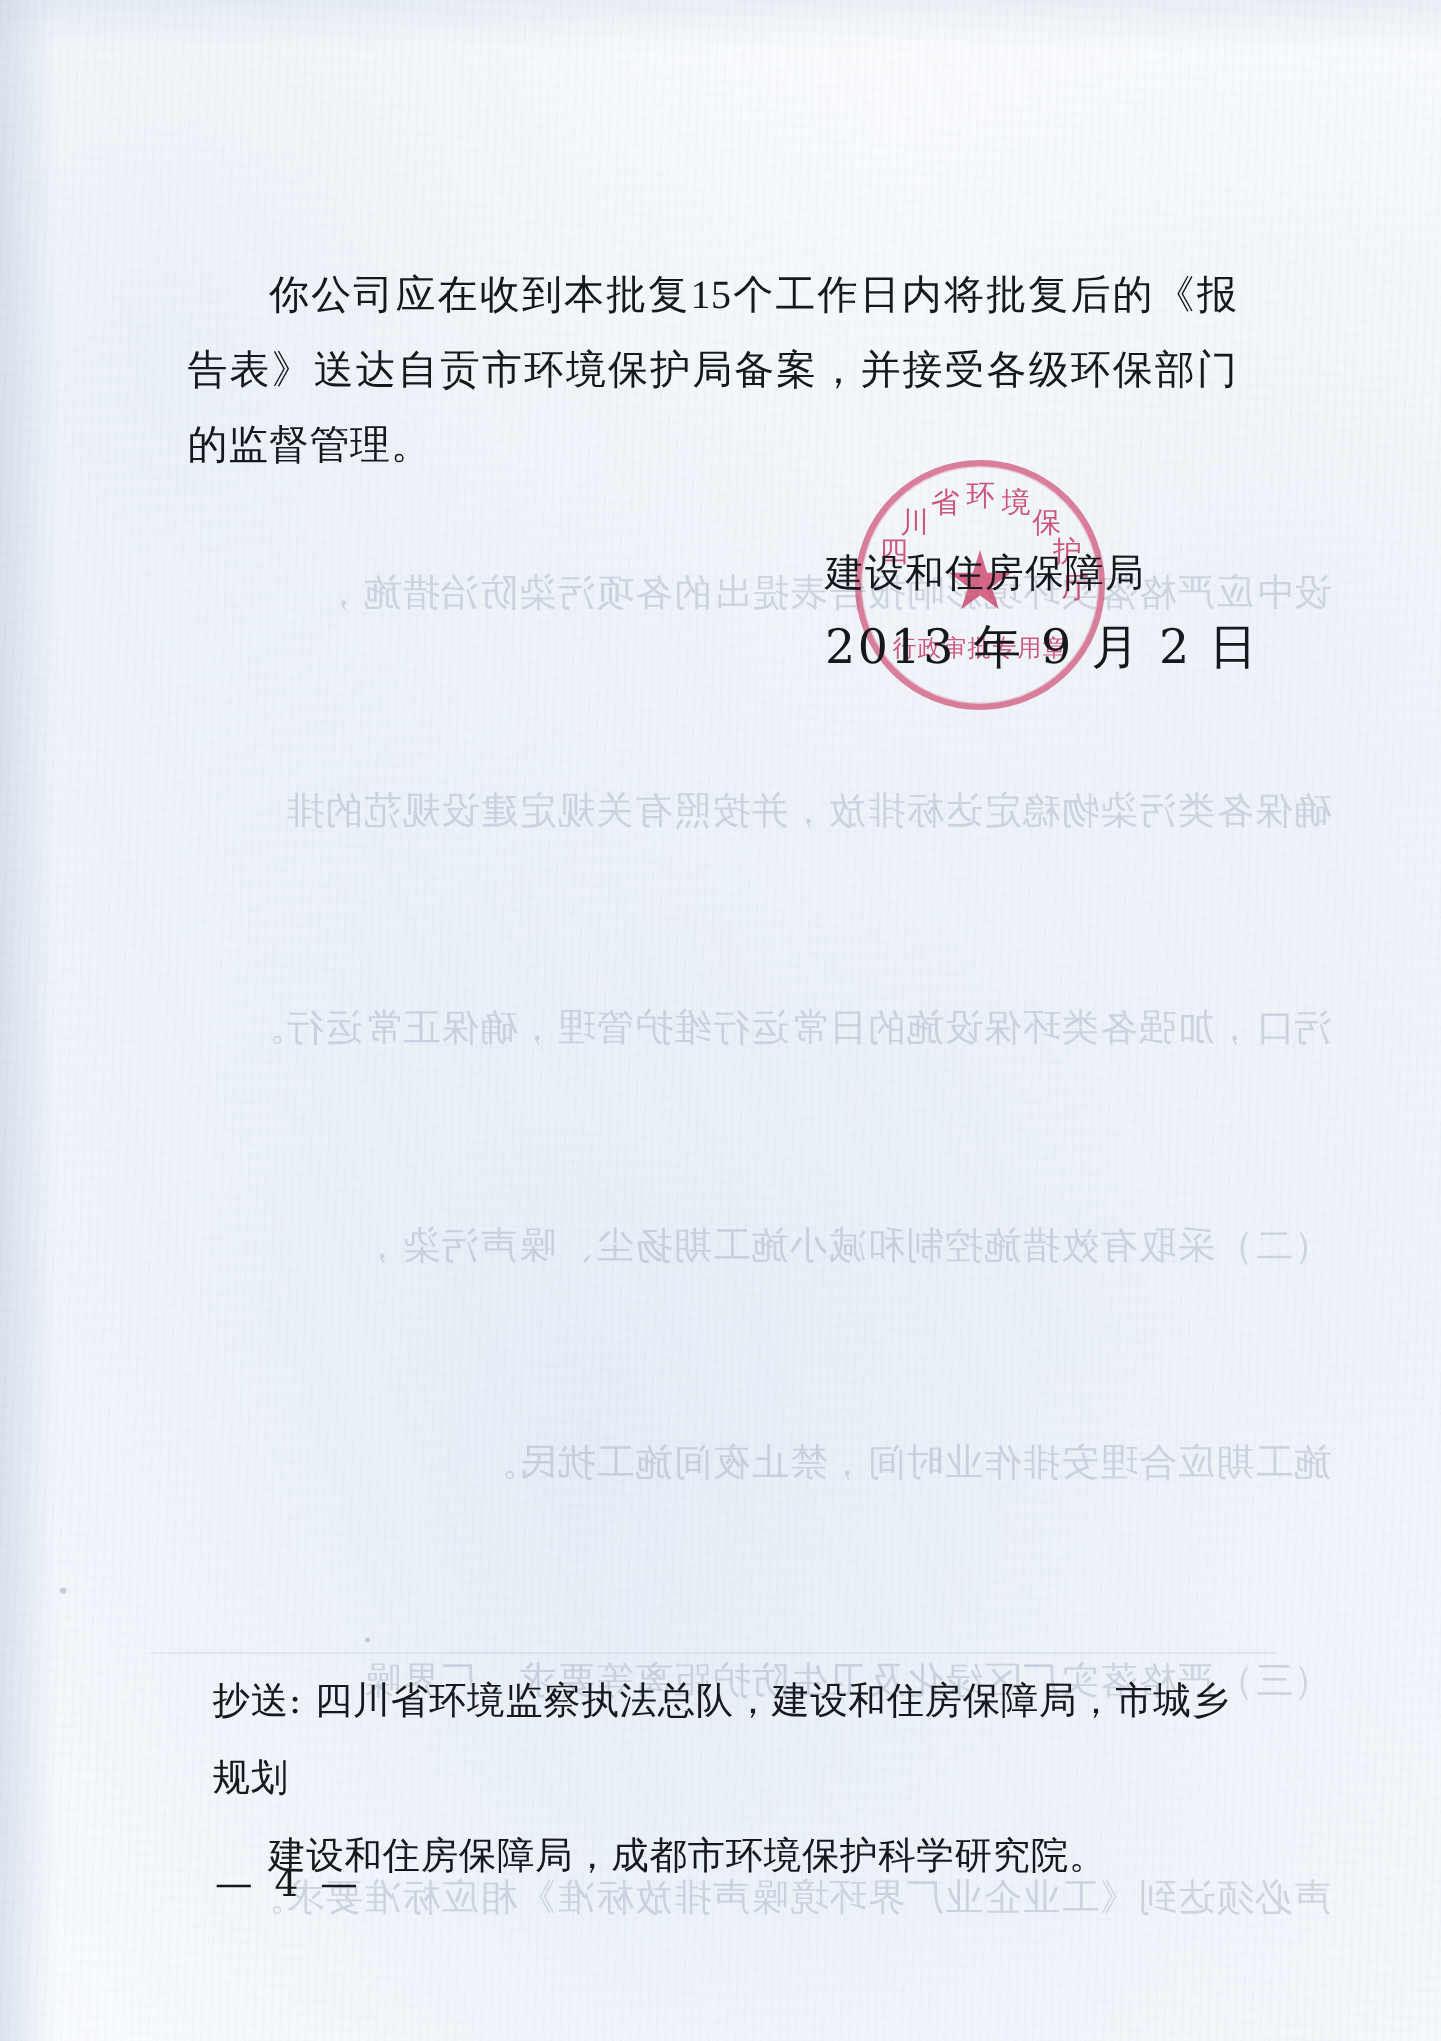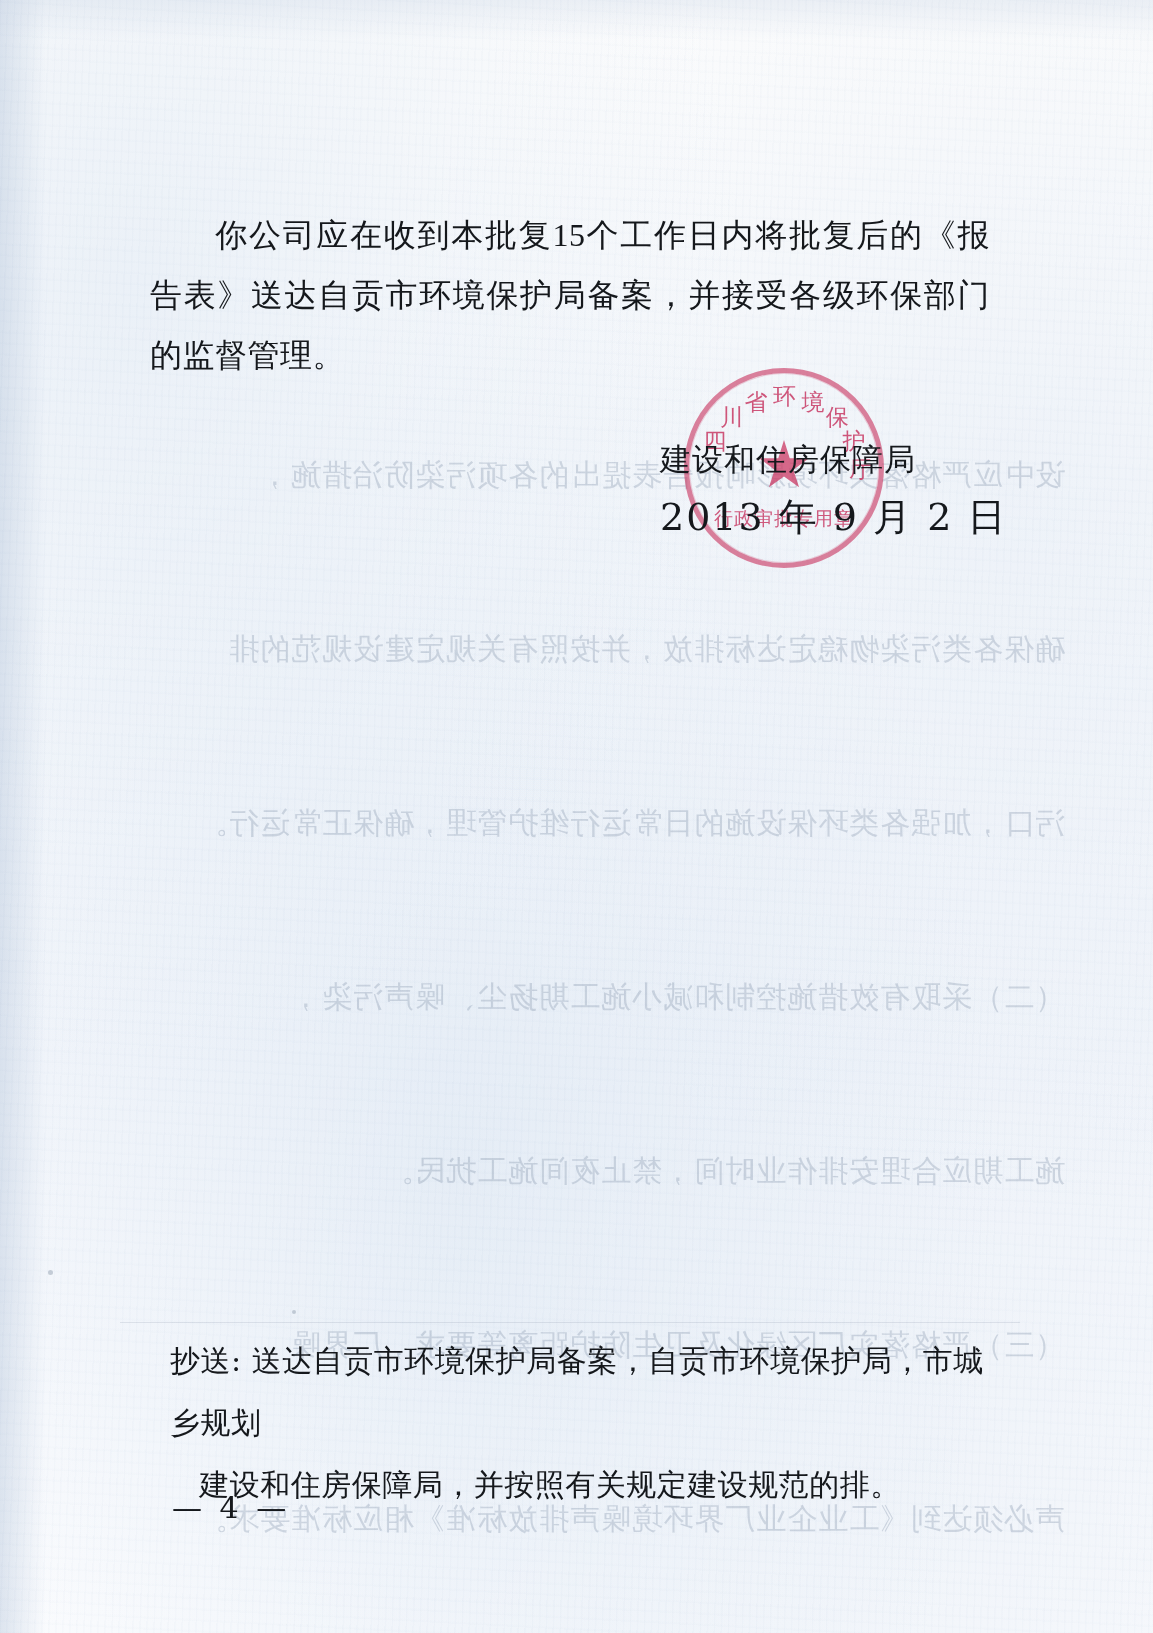--- a/index.html
+++ b/index.html
@@ -234,22 +234,22 @@
     </div>
 
     <div class="signature">
       <div>建设和住房保障局</div>
       <div class="sig-date">2013 年 9 月 2 日</div>
     </div>
 
     <div class="divider"></div>
 
     <div class="cc-block">
-      <span class="cc-line-1">抄送: 送达自贡市环境保护局备案，自贡市环境保护局，市城乡规划</span>
-      <span class="cc-line-2">建设和住房保障局，并按照有关规定建设规范的排。</span>
+      <span class="cc-line-1">抄送: 四川省环境监察执法总队，建设和住房保障局，市城乡规划</span>
+      <span class="cc-line-2">建设和住房保障局，成都市环境保护科学研究院。</span>
     </div>
 
     <div class="page-number">— 4 —</div>
 
     <div class="speck" style="left:48px; top:1270px; width:5px; height:5px;"></div>
     <div class="speck" style="left:292px; top:1310px; width:4px; height:4px;"></div>
   </div>
 </div>
 
 </body></html>

